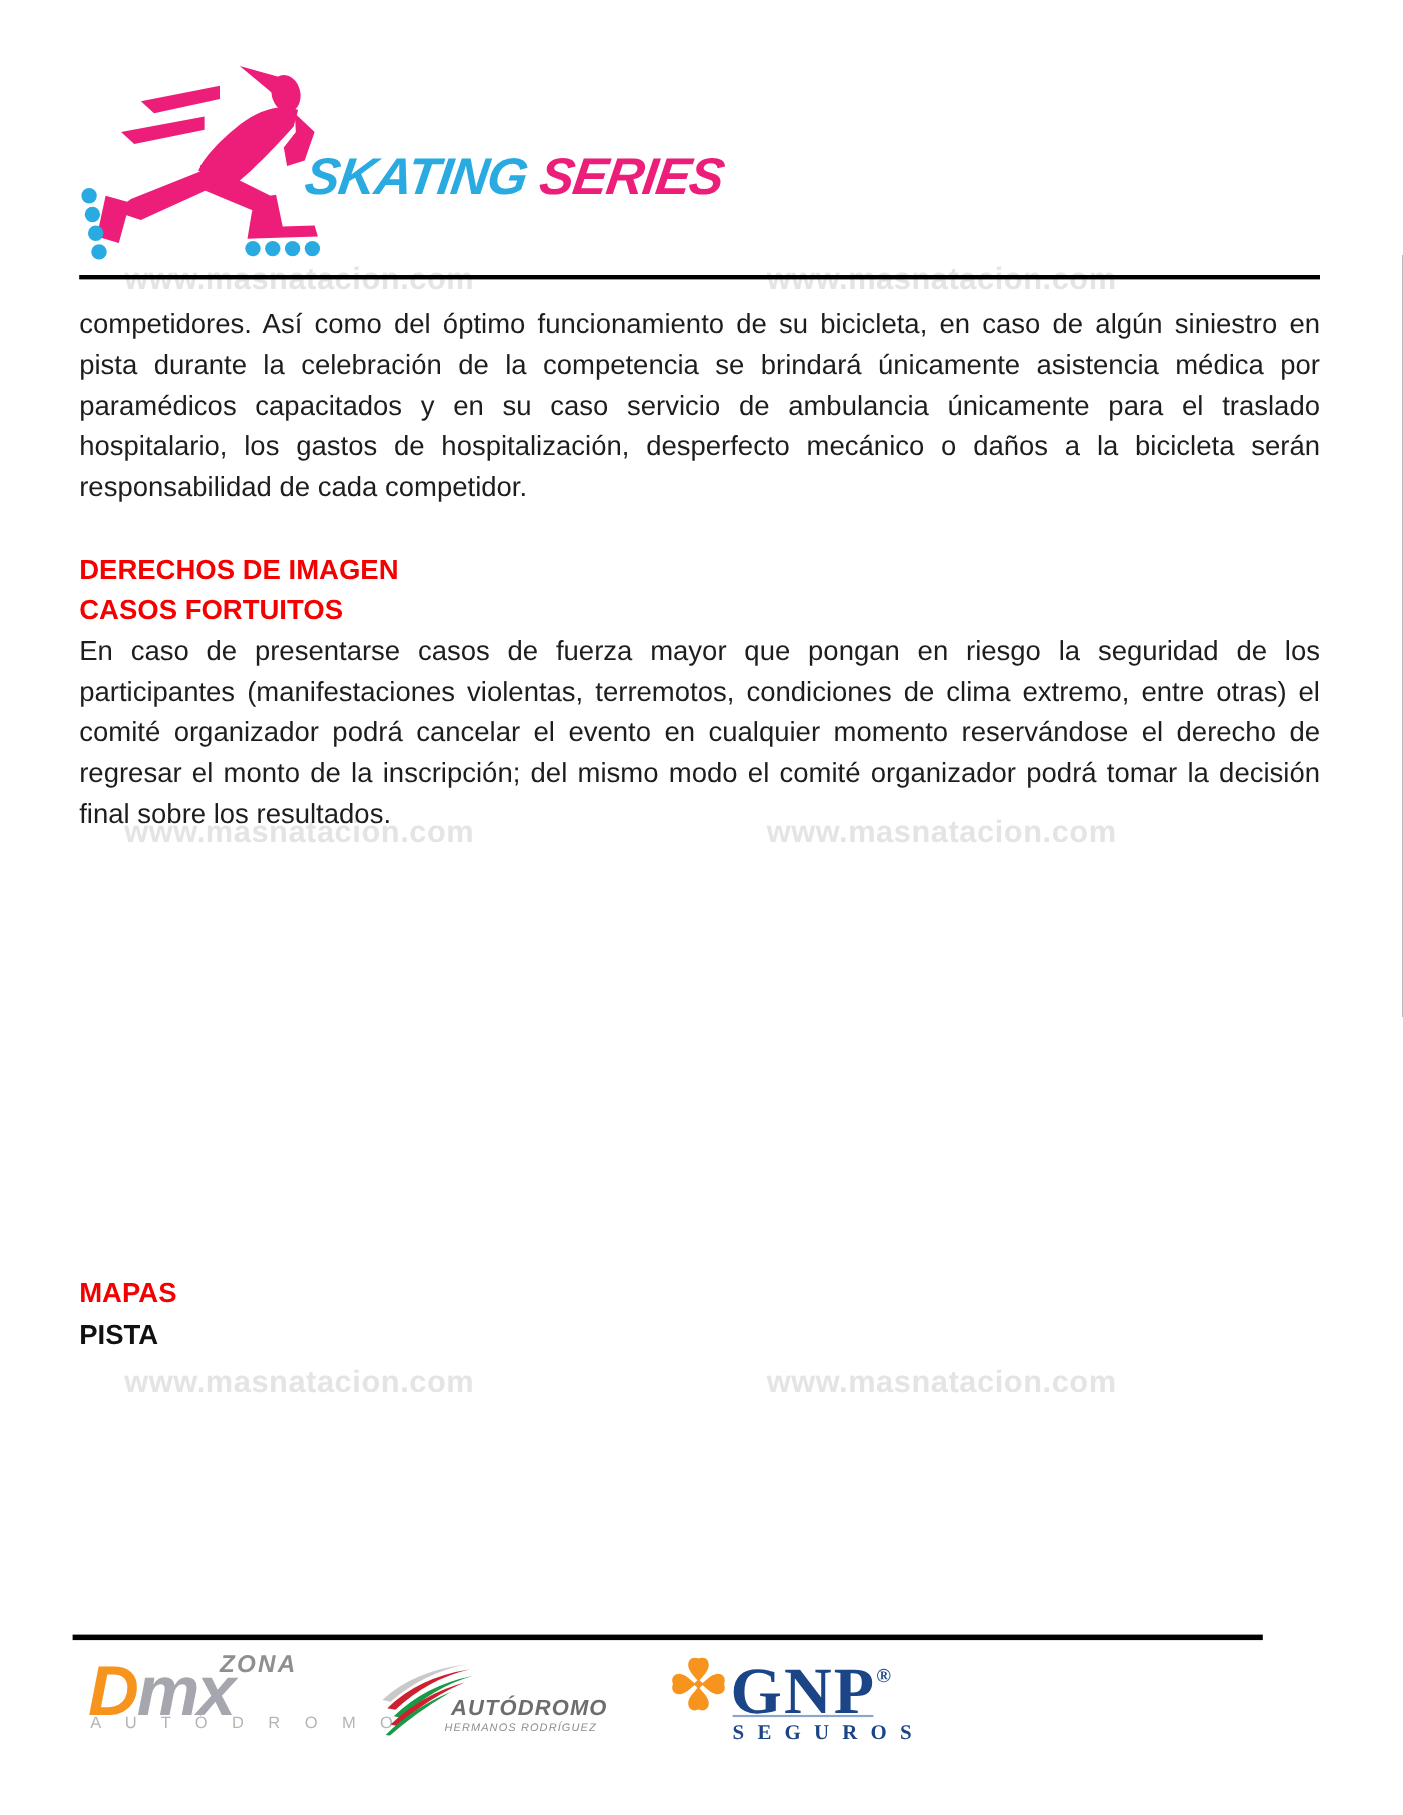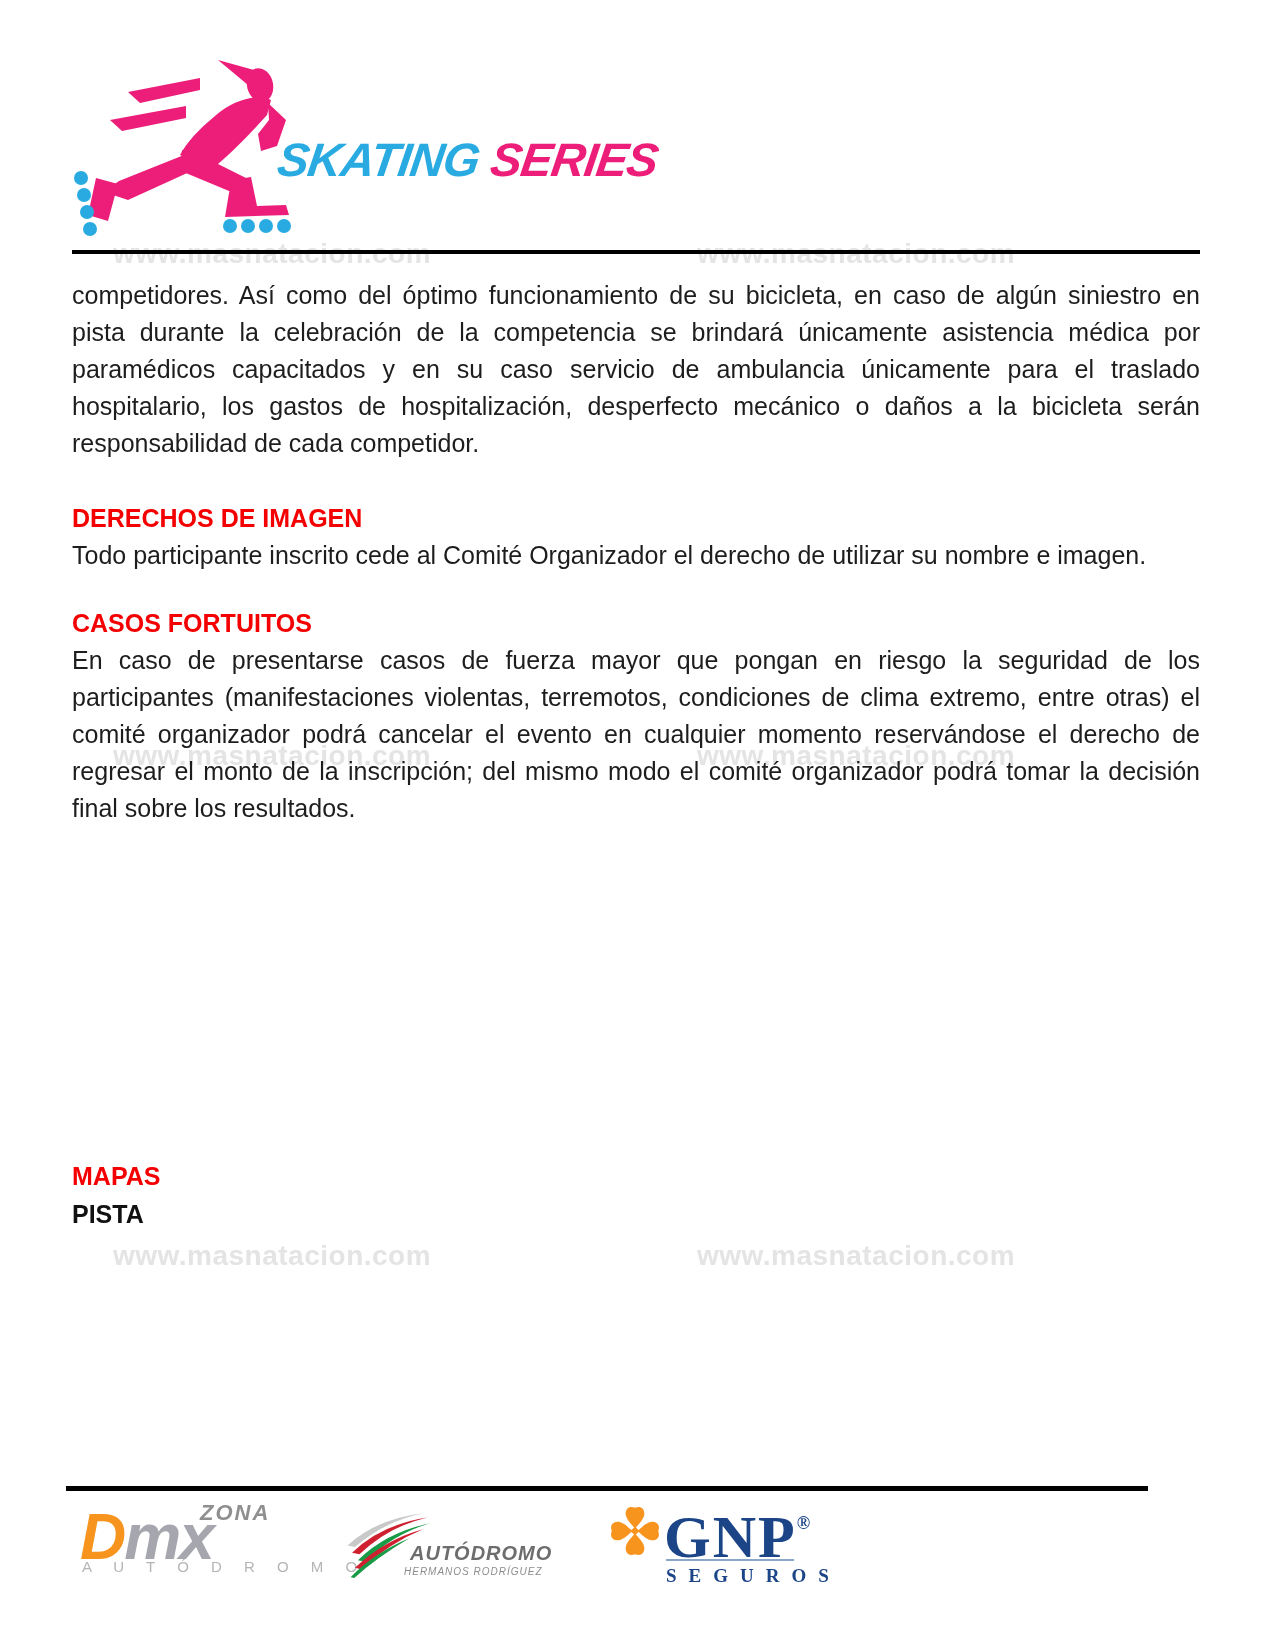--- a/index.html
+++ b/index.html
@@ -110,21 +110,20 @@
     </div>
   </div>
 
 
   <div class="header-rule"></div>
 
   <div class="content">
     <p class="p-intro">competidores. Así como del óptimo funcionamiento de su bicicleta, en caso de algún siniestro en pista durante la celebración de la competencia se brindará únicamente asistencia médica por paramédicos capacitados y en su caso servicio de ambulancia únicamente para el traslado hospitalario, los gastos de hospitalización, desperfecto mecánico o daños a la bicicleta serán responsabilidad de cada competidor.</p>
 
     <h2 class="red-heading">DERECHOS DE IMAGEN</h2>
-    <p class="p-derechos">Todo participante inscrito cede al Comité Organizador el derecho de utilizar su nombre e imagen.</p>
 
     <h2 class="red-heading">CASOS FORTUITOS</h2>
     <p>En caso de presentarse casos de fuerza mayor que pongan en riesgo la seguridad de los participantes (manifestaciones violentas, terremotos, condiciones de clima extremo, entre otras) el comité organizador podrá cancelar el evento en cualquier momento reservándose el derecho de regresar el monto de la inscripción; del mismo modo el comité organizador podrá tomar la decisión final sobre los resultados.</p>
   </div>
 
   <div class="mapas">
     <div class="red-heading">MAPAS</div>
     <div class="mapas-sub">PISTA</div>
   </div>
 

